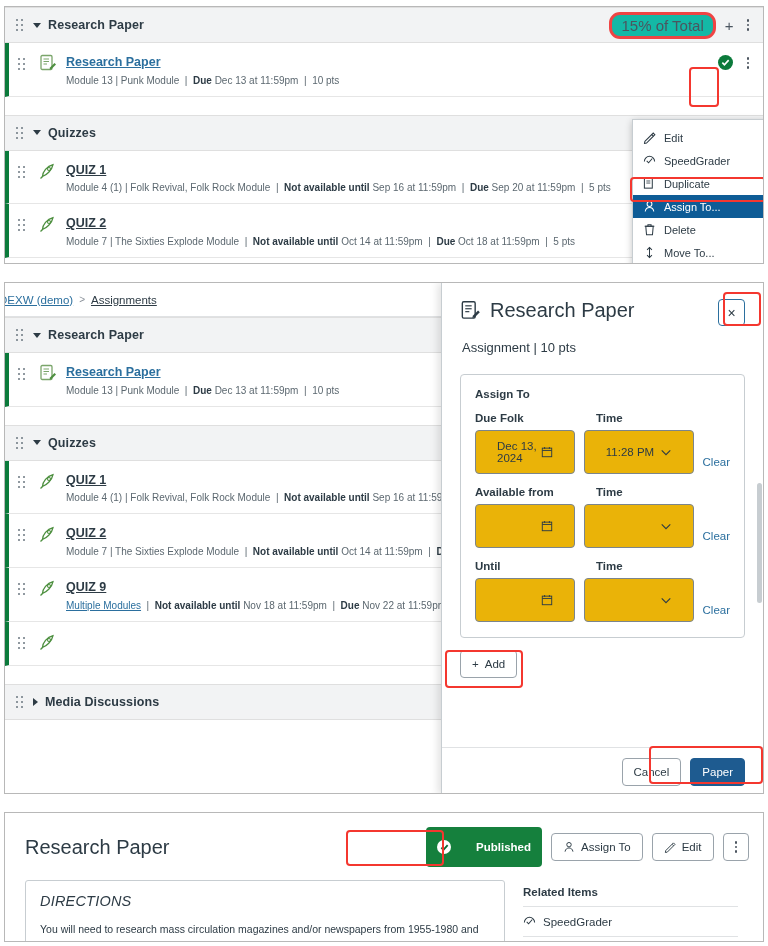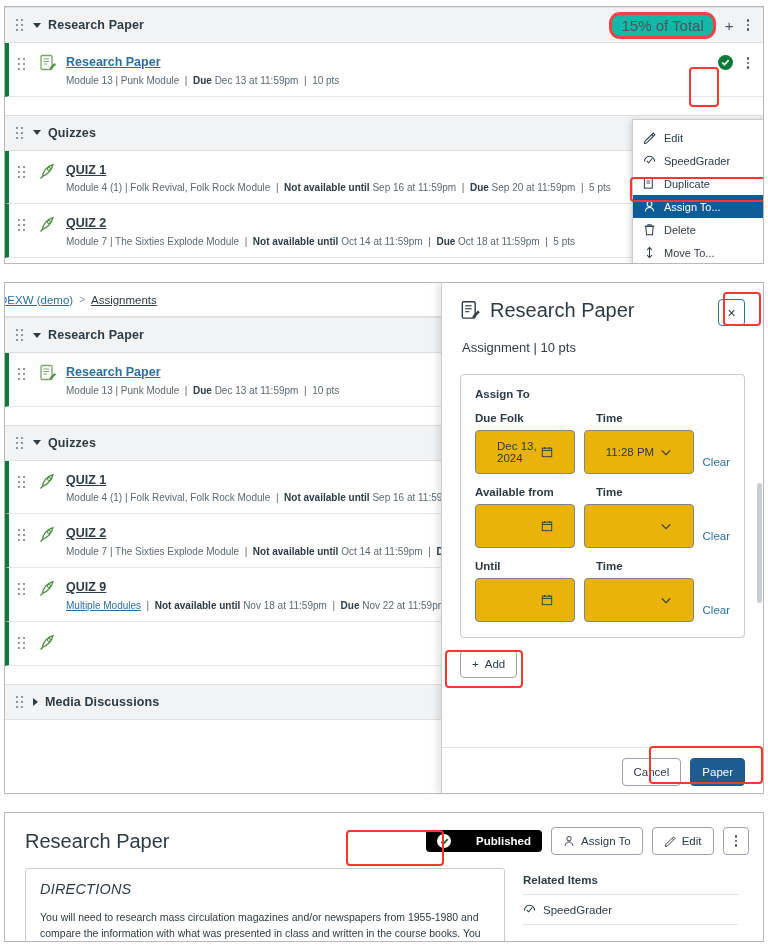--- a/index.html
+++ b/index.html
@@ -192,21 +192,21 @@
     position: absolute; right: 1px; top: 200px; width: 5px; height: 120px;
     background: #c7cdd1; border-radius: 3px;
   }
 
   
   #panel-bot { left: 4px; top: 812px; width: 760px; height: 130px; }
   .show-head { display: flex; align-items: center; padding: 14px 14px 0 20px; }
   .show-title { font-size: 20px; color: #2d3b45; }
   .show-actions { margin-left: auto; display: flex; align-items: center; gap: 9px; }
   .badge-pub {
-    background: #000000; color: #fff; border-radius: 4px; height: 22px; padding: 0 11px;
+    background: #15803d; color: #fff; border-radius: 4px; height: 40px; padding: 0 11px;
     display: flex; align-items: center; gap: 25px; font-size: 11.5px; font-weight: bold;
   }
   .badge-pub .ring {
     width: 14px; height: 14px; border-radius: 50%; background: #fff;
     display: flex; align-items: center; justify-content: center;
   }
   .show-body { display: flex; padding: 0 14px 0 20px; margin-top: 13px; gap: 18px; }
   .dir-card {
     border: 1px solid #c7cdd1; border-radius: 3px; flex: 1; padding: 12px 14px 6px 14px;
     max-width: 480px;

